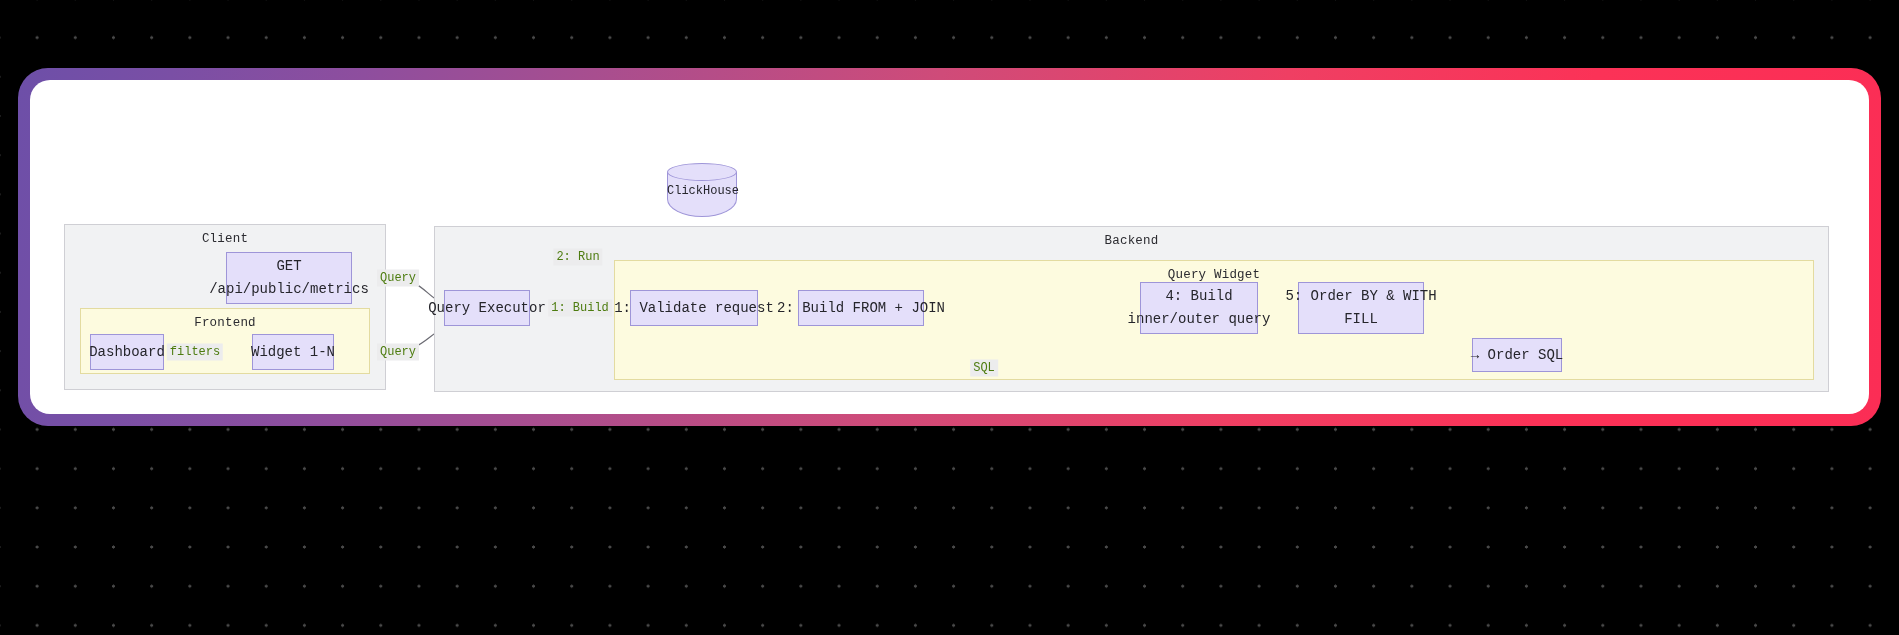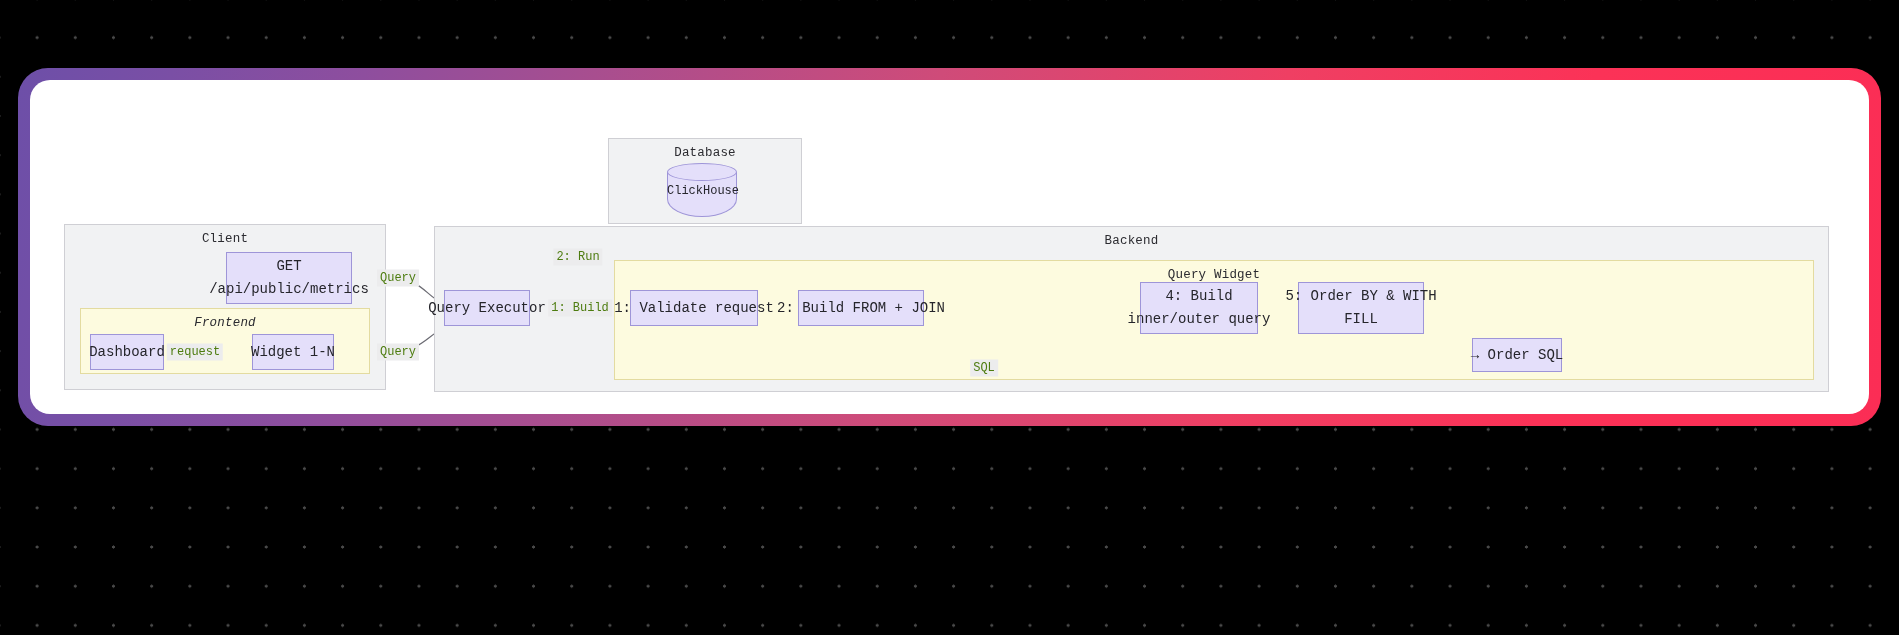--- a/index.html
+++ b/index.html
@@ -183,27 +183,24 @@
 
         <path d="M 1442 292 C 1410 300 1360 296 1240 288 L 600 288
                  C 540 288 520 268 488 250" marker-end="url(#arrow)"></path>
       </g>
     </svg>
 
     <div class="subgraph sg-gray" style="left:34px; top:144px; width:322px; height:166px;">
       <div class="sg-title">Client</div>
     </div>
 
-    <div class="subgraph sg-yellow" style="left:50px; top:228px; width:290px; height:66px;font-style:italic;">
+    <div class="subgraph sg-yellow" style="left:50px; top:228px; width:290px; height:66px;">
       <div class="sg-title">Frontend</div>
     </div>
 
-    <div class="subgraph sg-gray" style="left:578px; top:58px; width:194px; height:86px;">
-      <div class="sg-title">Database</div>
-    </div>
 
     <div class="subgraph sg-gray" style="left:404px; top:146px; width:1395px; height:166px;">
       <div class="sg-title">Backend</div>
     </div>
 
     <div class="subgraph sg-yellow" style="left:584px; top:180px; width:1200px; height:120px;">
       <div class="sg-title">Query Widget</div>
     </div>
 
     <div class="node" style="left:196px; top:172px; width:126px; height:52px;">
@@ -245,21 +242,21 @@
 
     <div class="node" style="left:1268px; top:202px; width:126px; height:52px;">
       <span>5: Order BY &amp; WITH</span>
       <span>FILL</span>
     </div>
 
     <div class="node" style="left:1442px; top:258px; width:90px; height:34px;">
       <span>→ Order SQL</span>
     </div>
 
-    <div class="edge-label" style="left:165px; top:272px;">request</div>
+    <div class="edge-label" style="left:165px; top:272px;">filters</div>
 
     <div class="edge-label" style="left:368px; top:198px;">Query</div>
 
     <div class="edge-label" style="left:368px; top:272px;">Query</div>
 
     <div class="edge-label" style="left:550px; top:228px;">1: Build</div>
 
     <div class="edge-label" style="left:548px; top:177px;">2: Run</div>
 
     <div class="edge-label" style="left:954px; top:288px;">SQL</div>

